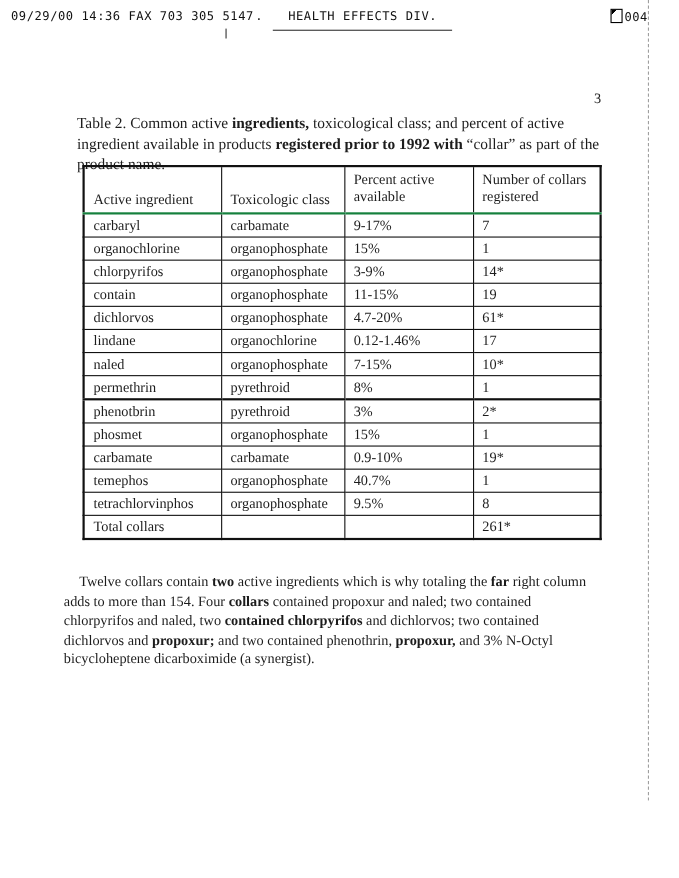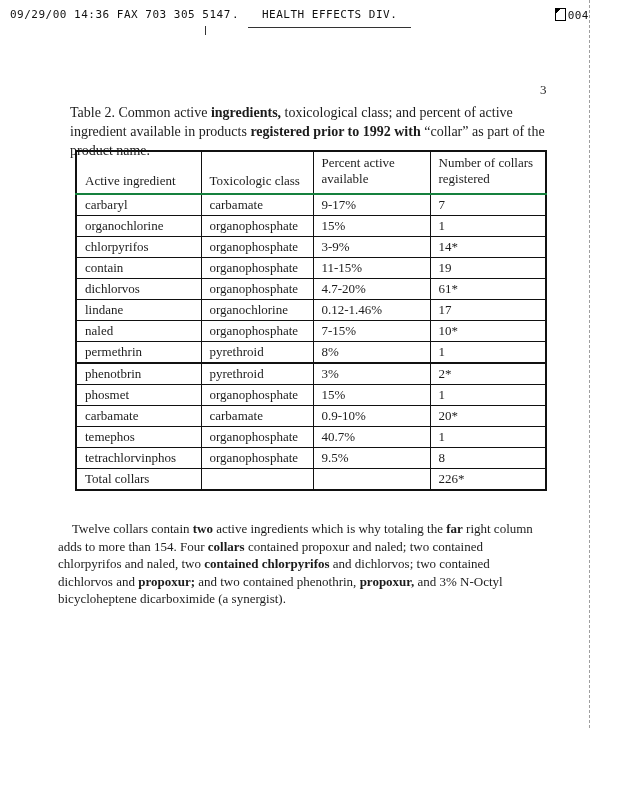--- a/index.html
+++ b/index.html
@@ -157,39 +157,39 @@
         <tr>
           <td>phosmet</td>
           <td>organophosphate</td>
           <td>15%</td>
           <td>1</td>
         </tr>
         <tr>
           <td>carbamate</td>
           <td class="ink-bold">carbamate</td>
           <td class="ink-bold">0.9-10%</td>
-          <td class="ink-bold">20*</td>
+          <td class="ink-bold">19*</td>
         </tr>
         <tr>
           <td>temephos</td>
           <td class="ink-bold">organophosphate</td>
           <td>40.7%</td>
           <td>1</td>
         </tr>
         <tr>
           <td class="ink-bold">tetrachlorvinphos</td>
           <td>organophosphate</td>
           <td>9.5%</td>
           <td>8</td>
         </tr>
         <tr>
           <td>Total collars</td>
           <td></td>
           <td></td>
-          <td class="ink-bold">226*</td>
+          <td class="ink-bold">261*</td>
         </tr>
       </tbody>
   </table>
 
   <p class="footnote"><span>Twelve collars contain </span><span class="ink-bold">two</span><span> active ingredients which is why totaling the </span><span class="ink-bold">far</span><span> right column adds to more than 154. Four </span><span class="ink-bold">collars</span><span> contained propoxur and naled; two contained chlorpyrifos and naled, two </span><span class="ink-bold">contained chlorpyrifos</span><span> and dichlorvos; two contained dichlorvos and </span><span class="ink-bold">propoxur;</span><span> and two contained phenothrin, </span><span class="ink-bold">propoxur,</span><span> and 3% N-Octyl bicycloheptene dicarboximide (a synergist).</span></p>
 
   <div class="scan-dash-line"></div>
   <div class="scan-mark-a"></div>
   <div class="scan-mark-b"></div>
   <div class="scan-mark-c"></div>

